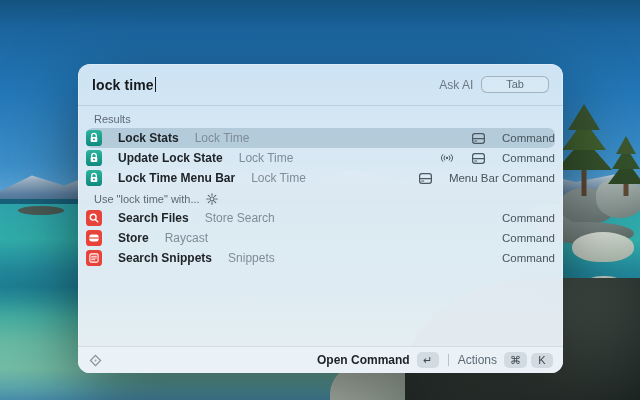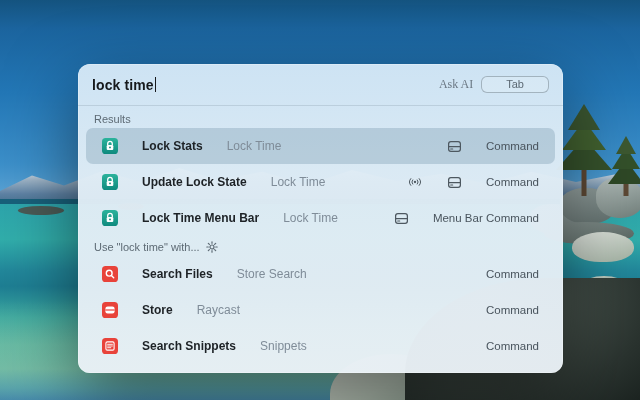--- a/index.html
+++ b/index.html
@@ -50,26 +50,26 @@
   
   .raycast{position:absolute;left:78px;top:64px;width:485px;height:309px;border-radius:12px;
     background:linear-gradient(180deg,rgba(211,231,246,0.97) 0%,rgba(223,236,245,0.97) 35%,rgba(233,240,245,0.97) 100%);
     box-shadow:0 25px 70px rgba(0,0,0,0.5),0 0 0 0.5px rgba(255,255,255,0.55) inset;
     display:flex;flex-direction:column;overflow:hidden;}
   .searchbar{flex:0 0 41px;display:flex;align-items:center;padding:0 14px;
     border-bottom:1px solid rgba(50,70,85,0.14);}
   .search-text{font-size:14px;font-weight:600;color:#16191c;letter-spacing:0.1px;}
   .caret{display:inline-block;width:1.5px;height:15px;background:#16191c;margin-left:1px;vertical-align:-3px;}
   .search-spacer{flex:1;}
-  .ask-ai{font-size:12px;color:#6b7884;margin-right:8px;cursor:default;font-family:Liberation Serif, serif;}
+  .ask-ai{font-size:12px;color:#6b7884;margin-right:8px;cursor:default;}
   .tab-badge{font-size:11px;color:#5d6a74;border:1px solid rgba(100,115,125,0.45);border-radius:6px;
     padding:1px 24px 2px;background:rgba(255,255,255,0.15);}
   .list{flex:1 1 auto;overflow:hidden;padding:2px 8px 0;}
   .section-header{display:flex;align-items:center;gap:6px;font-size:11px;color:#5d6a74;padding:5px 8px 3px;}
-  .row{display:flex;align-items:center;height:36px;padding:0 16px;border-radius:7px;gap:24px;cursor:default;}
+  .row{display:flex;align-items:center;height:20px;padding:0 0;border-radius:7px;gap:16px;cursor:default;}
   .row.selected{background:rgba(125,158,180,0.38);}
   .app-icon{flex:0 0 16px;width:16px;height:16px;display:flex;align-items:center;justify-content:center;}
   .row .title{font-size:12px;font-weight:700;color:#1d2226;white-space:nowrap;}
   .row .subtitle{font-size:12px;color:#7f8c98;white-space:nowrap;}
   .row .spacer{flex:1;}
   .acc-icon{display:flex;align-items:center;color:#4d5860;}
   .row .type-label{font-size:11.5px;color:#49545d;white-space:nowrap;}
   .gear{display:inline-flex;align-items:center;}
 
   .footer{flex:0 0 26px;display:flex;align-items:center;padding:0 10px;
@@ -261,14 +261,29 @@
               <path d="M5.6 6.3h4.8M5.6 8h4.8M5.6 9.7h3.2" stroke="#fff" stroke-width="0.9" stroke-linecap="round"></path>
             </svg>
           </span>
           <span class="title">Search Snippets</span>
           <span class="subtitle">Snippets</span>
           <span class="spacer"></span>
           <span class="type-label">Command</span>
         </div>
       </div>
 
+    <div class="footer">
+      <span class="acc-icon">
+        <svg width="15" height="15" viewBox="0 0 16 16">
+            <rect x="4.2" y="4.2" width="7.6" height="7.6" transform="rotate(45 8 8)" fill="none" stroke="#87929a" stroke-width="1.3"></rect>
+            <circle cx="8" cy="8" r="1" fill="#9aa4ab"></circle>
+          </svg>
+      </span>
+      <span class="spacer"></span>
+      <span class="open-cmd">Open Command</span>
+      <span class="key-badge">↵</span>
+      <span class="footer-divider"></span>
+      <span class="actions-label">Actions</span>
+      <span class="key-badge">⌘</span>
+      <span class="key-badge">K</span>
+    </div>
   </div>
 </div>
 
 </body></html>

